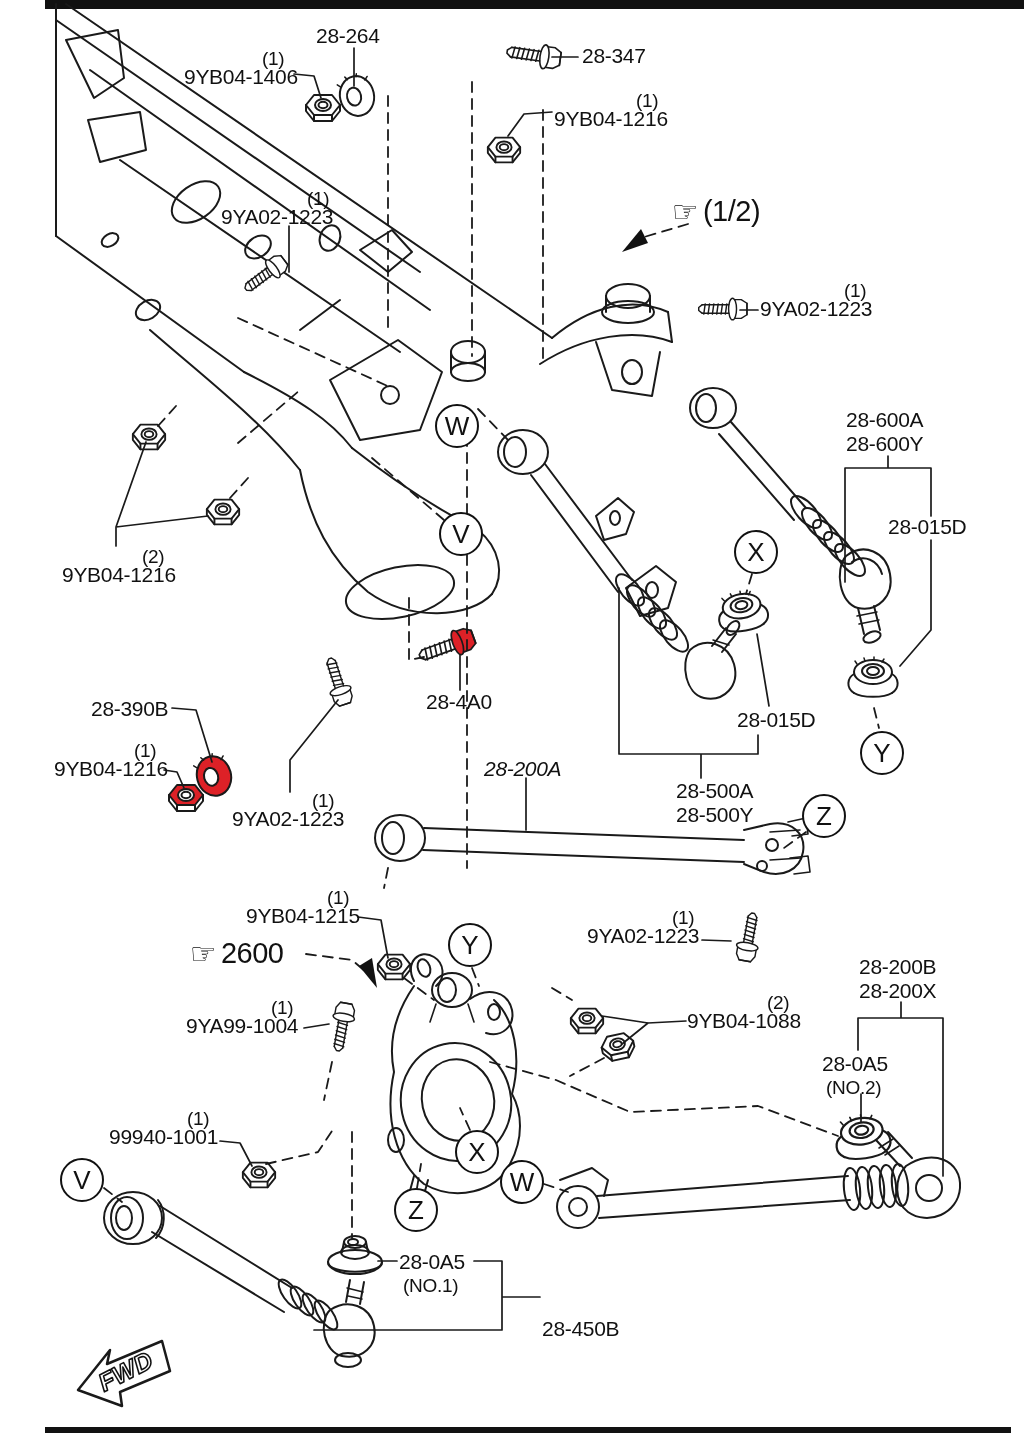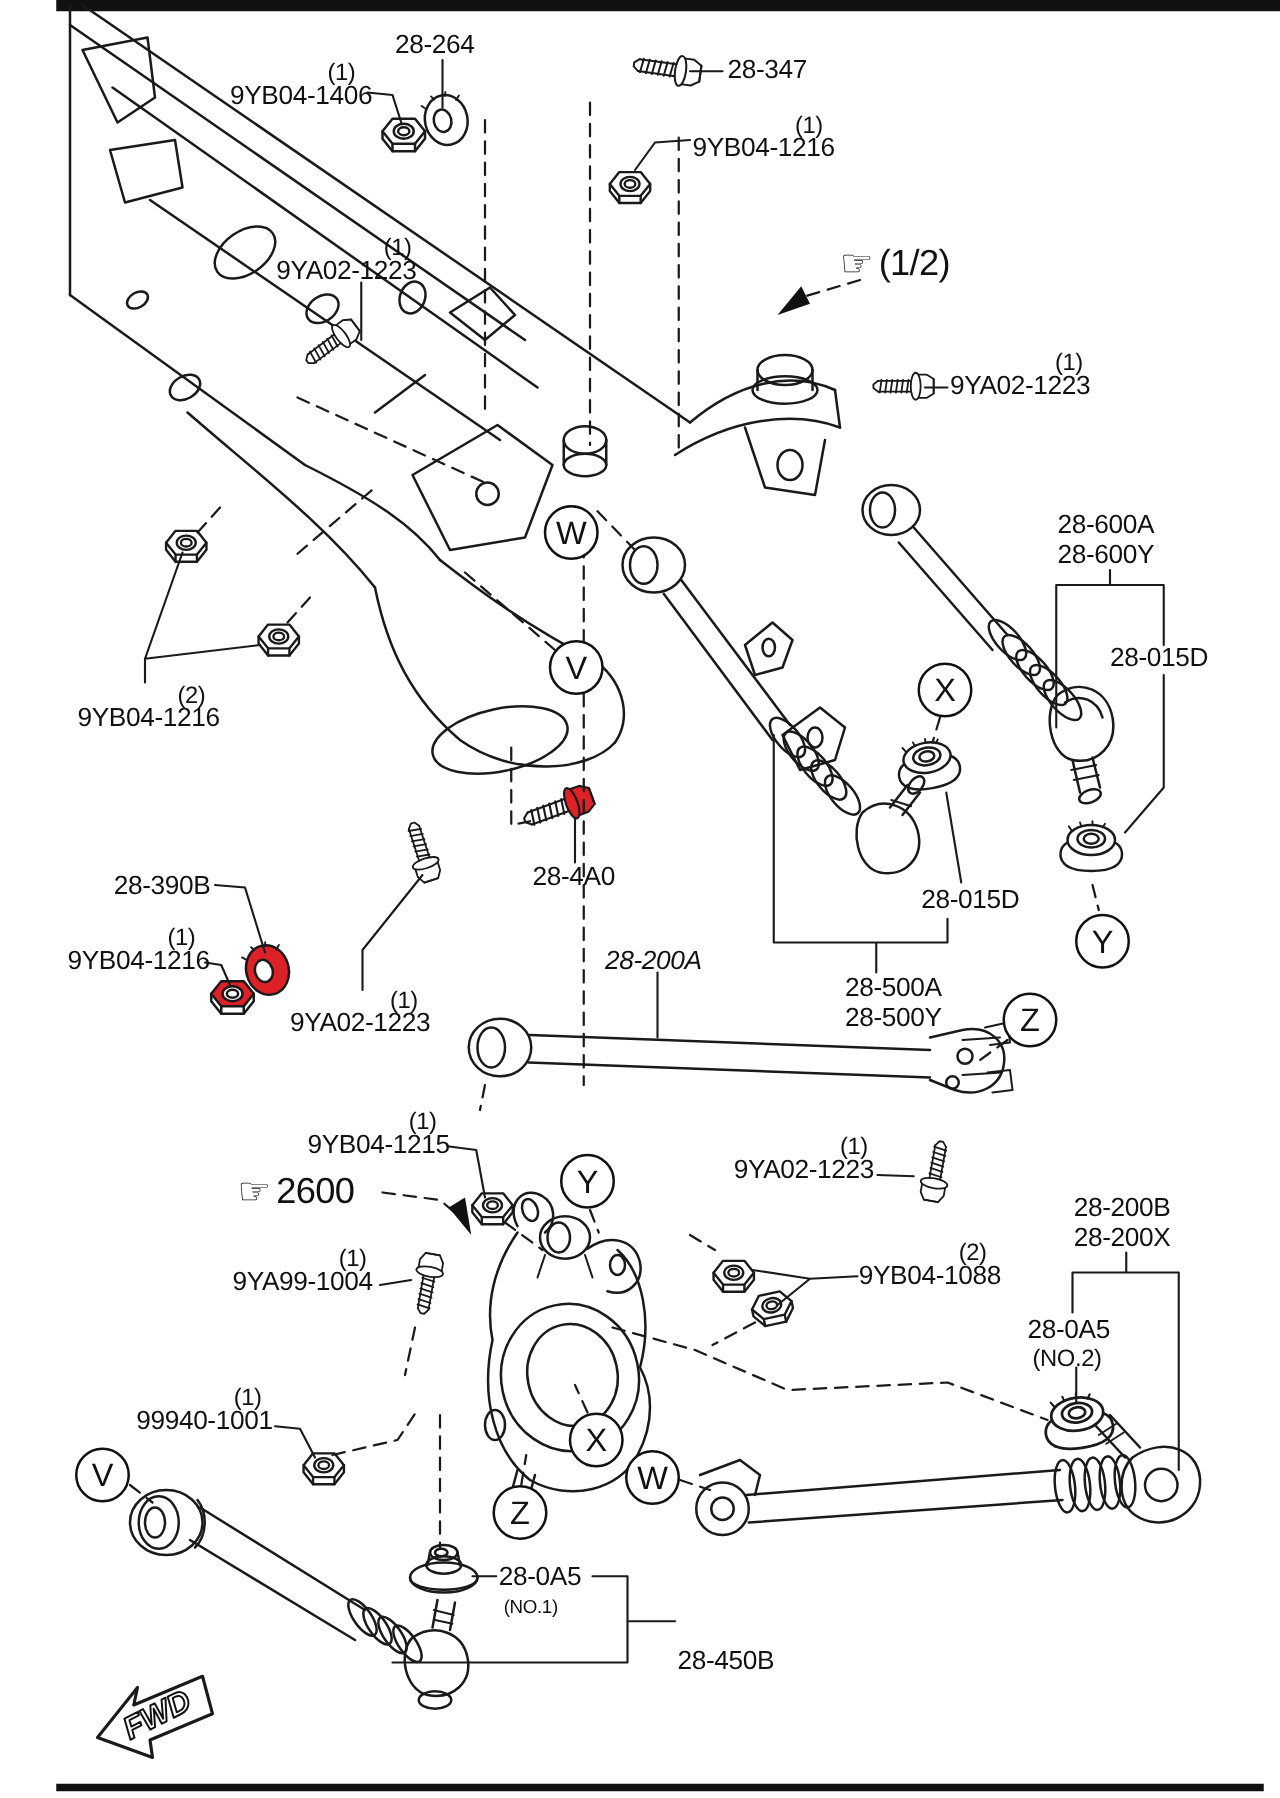--- a/index.html
+++ b/index.html
@@ -392,21 +392,21 @@
     <span class="ln" style="padding-left:4px;font-size:19px;">(NO.2)</span>
   </div>
 
   <div class="plabel" style="left:109px;top:1110px;">
     <span class="qty" style="padding-left:78px;">(1)</span>
     <span>99940-1001</span>
   </div>
 
   <div class="plabel" style="left:399px;top:1250px;">
     <span class="ln">28-0A5</span>
-    <span class="ln" style="padding-left:4px;font-size:15px;">(NO.1)</span>
+    <span class="ln" style="padding-left:4px;font-size:19px;">(NO.1)</span>
   </div>
 
   <div class="plabel" style="left:542px;top:1287px;margin-top:32px;"><span>28-450B</span></div>
 
   <div class="callout" style="left:435px;top:404px;">W</div>
   <div class="callout" style="left:439px;top:512px;">V</div>
   <div class="callout" style="left:734px;top:530px;">X</div>
   <div class="callout" style="left:860px;top:731px;">Y</div>
   <div class="callout" style="left:802px;top:794px;">Z</div>
   <div class="callout" style="left:448px;top:923px;">Y</div>

